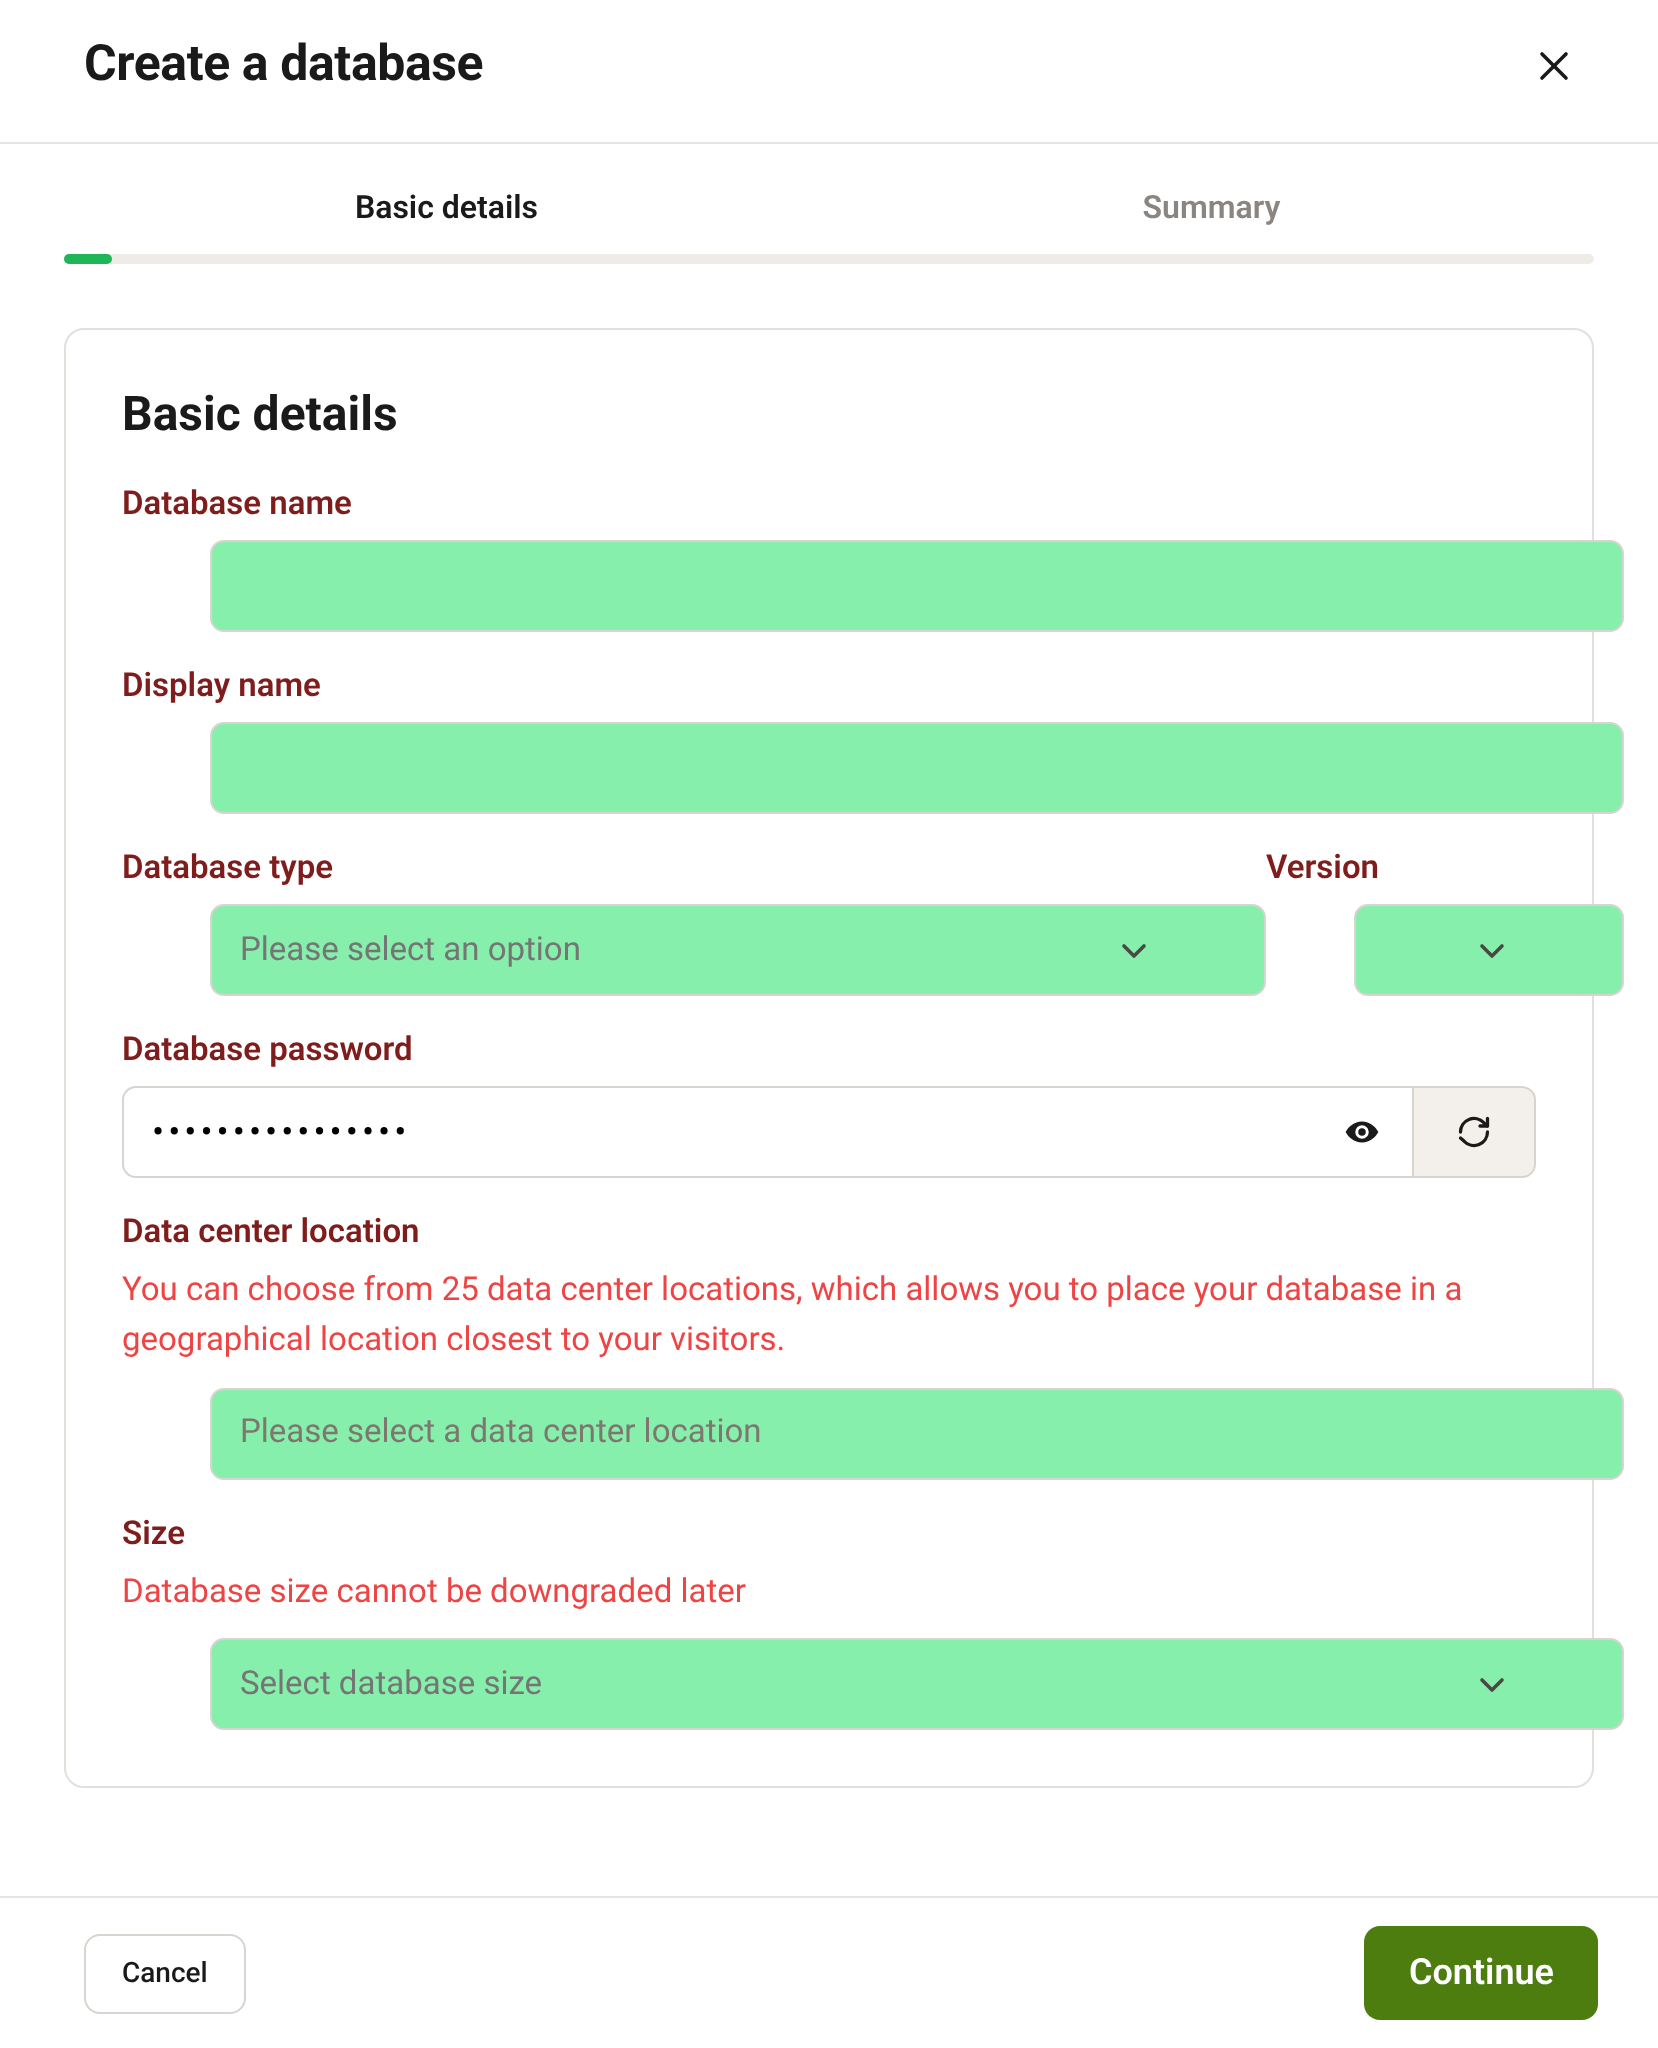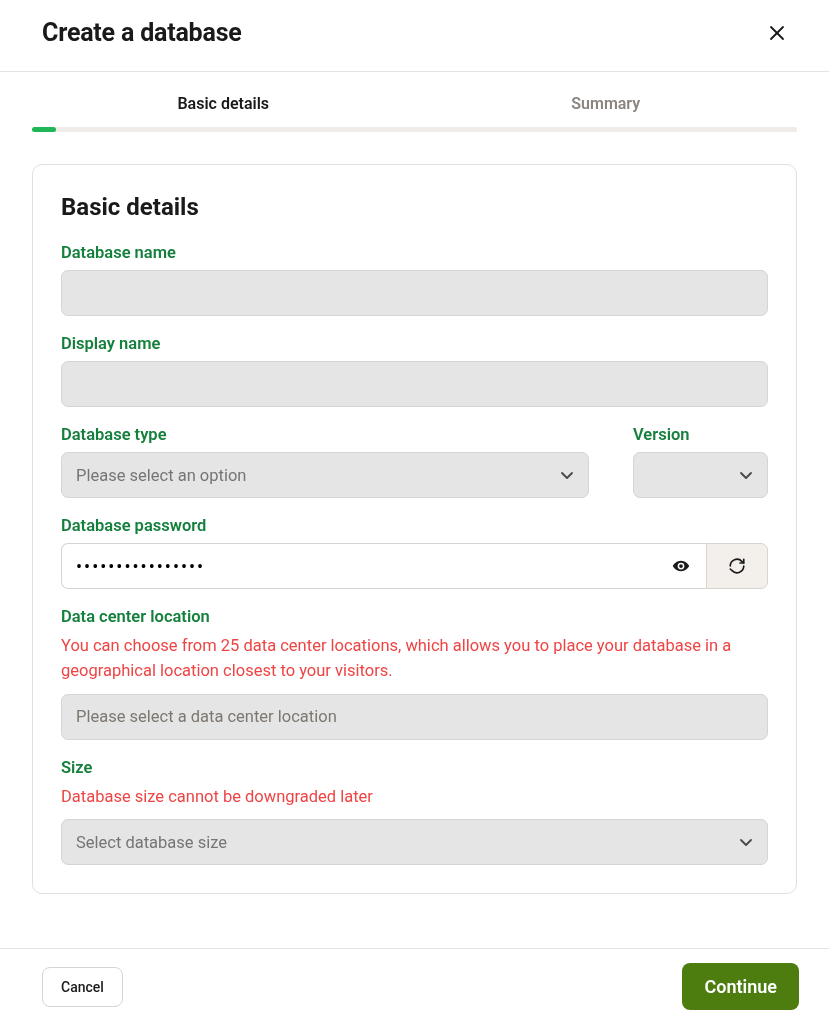--- a/index.html
+++ b/index.html
@@ -17,23 +17,23 @@
   .tabs { display: flex; margin-top: 22px; }
   .tab { flex: 1; text-align: center; font-size: 16px; font-weight: 600; padding-bottom: 14px; color: #8a8580; }
   .tab.active { color: #1a1a1a; }
   .progress-track { height: 5px; background: #efece8; border-radius: 3px; position: relative; }
   .progress-fill { position: absolute; left: 0; top: 0; height: 5px; width: 24px; background: #1fb658; border-radius: 3px; }
   
   .card { margin: 32px 32px 0 32px; border: 1px solid #e3e0dc; border-radius: 10px; padding: 22px 28px 28px 28px; }
   .card-title { font-size: 24px; font-weight: 700; margin: 6px 0 22px 0; }
   .field { margin-top: 18px; }
   .field:first-of-type { margin-top: 10px; }
-  .label { font-size: 16.5px; font-weight: 600; color: #15803d; display: block; margin-bottom: 8px; }
+  .label { font-size: 16.5px; font-weight: 600; color: #7f1d1d; display: block; margin-bottom: 8px; }
   .help { font-size: 16.5px; color: #ef4444; margin-top: 2px; margin-bottom: 10px; line-height: 1.5; }
-  .input, .select, .select-plain { width: 100%; height: 46px; border: 1px solid #d8d4cf; border-radius: 7px; padding: 0 14px; font-size: 16.5px; color: #1a1a1a; background: #e5e5e5; outline: none; font-family: inherit; }
+  .input, .select, .select-plain { width: 100%; height: 46px; border: 1px solid #d8d4cf; border-radius: 7px; padding: 0 14px; font-size: 16.5px; color: #1a1a1a; background: #86efac; outline: none; font-family: inherit; margin-left: 44px; }
   .select-plain::placeholder, .input::placeholder { color: #7d7770; }
   .select-wrap { position: relative; }
   .select-wrap .chev { position: absolute; right: 14px; top: 50%; transform: translateY(-50%); pointer-events: none; color: #4a4744; }
   .select { appearance: none; -webkit-appearance: none; color: #7d7770; padding-right: 40px; }
   .row { display: flex; gap: 44px; }
   .col-type { flex: 1 1 auto; }
   .col-version { flex: 0 0 135px; }
   
   .pw-row { display: flex; gap: 0; }
   .pw-input-wrap { position: relative; flex: 1 1 auto; }

